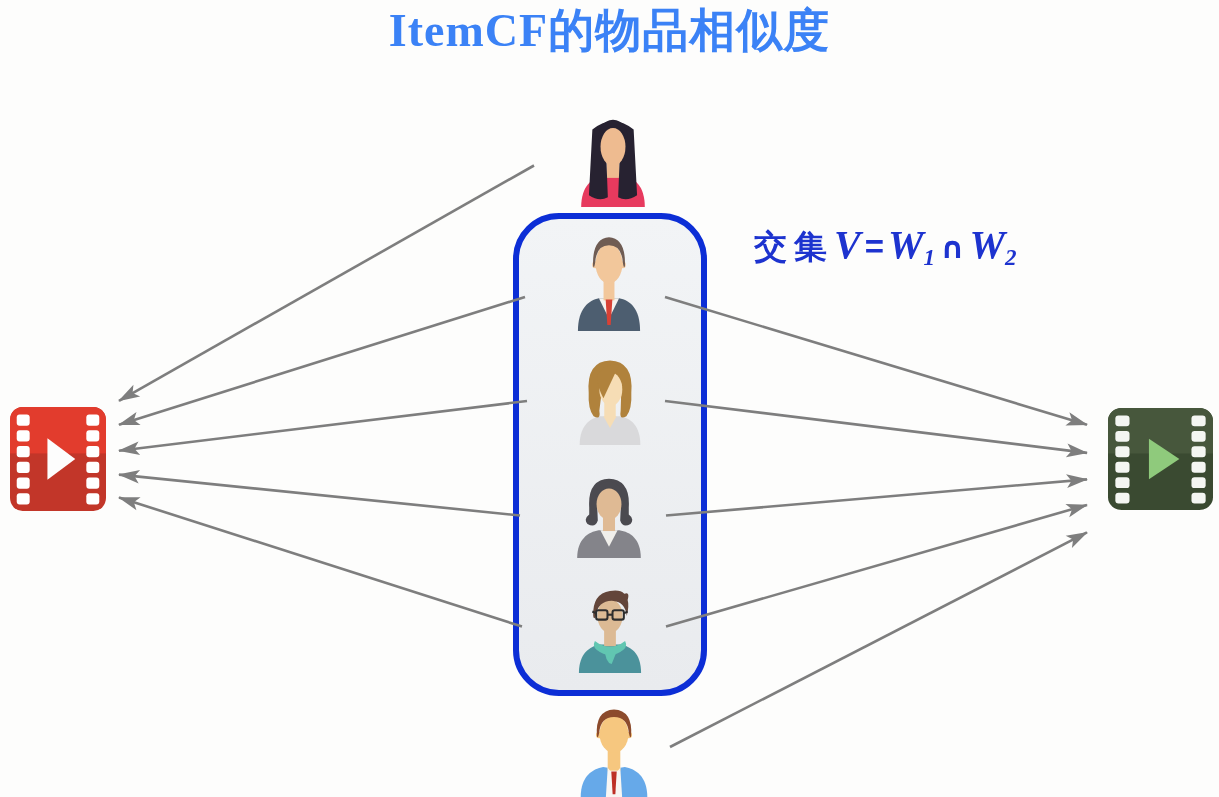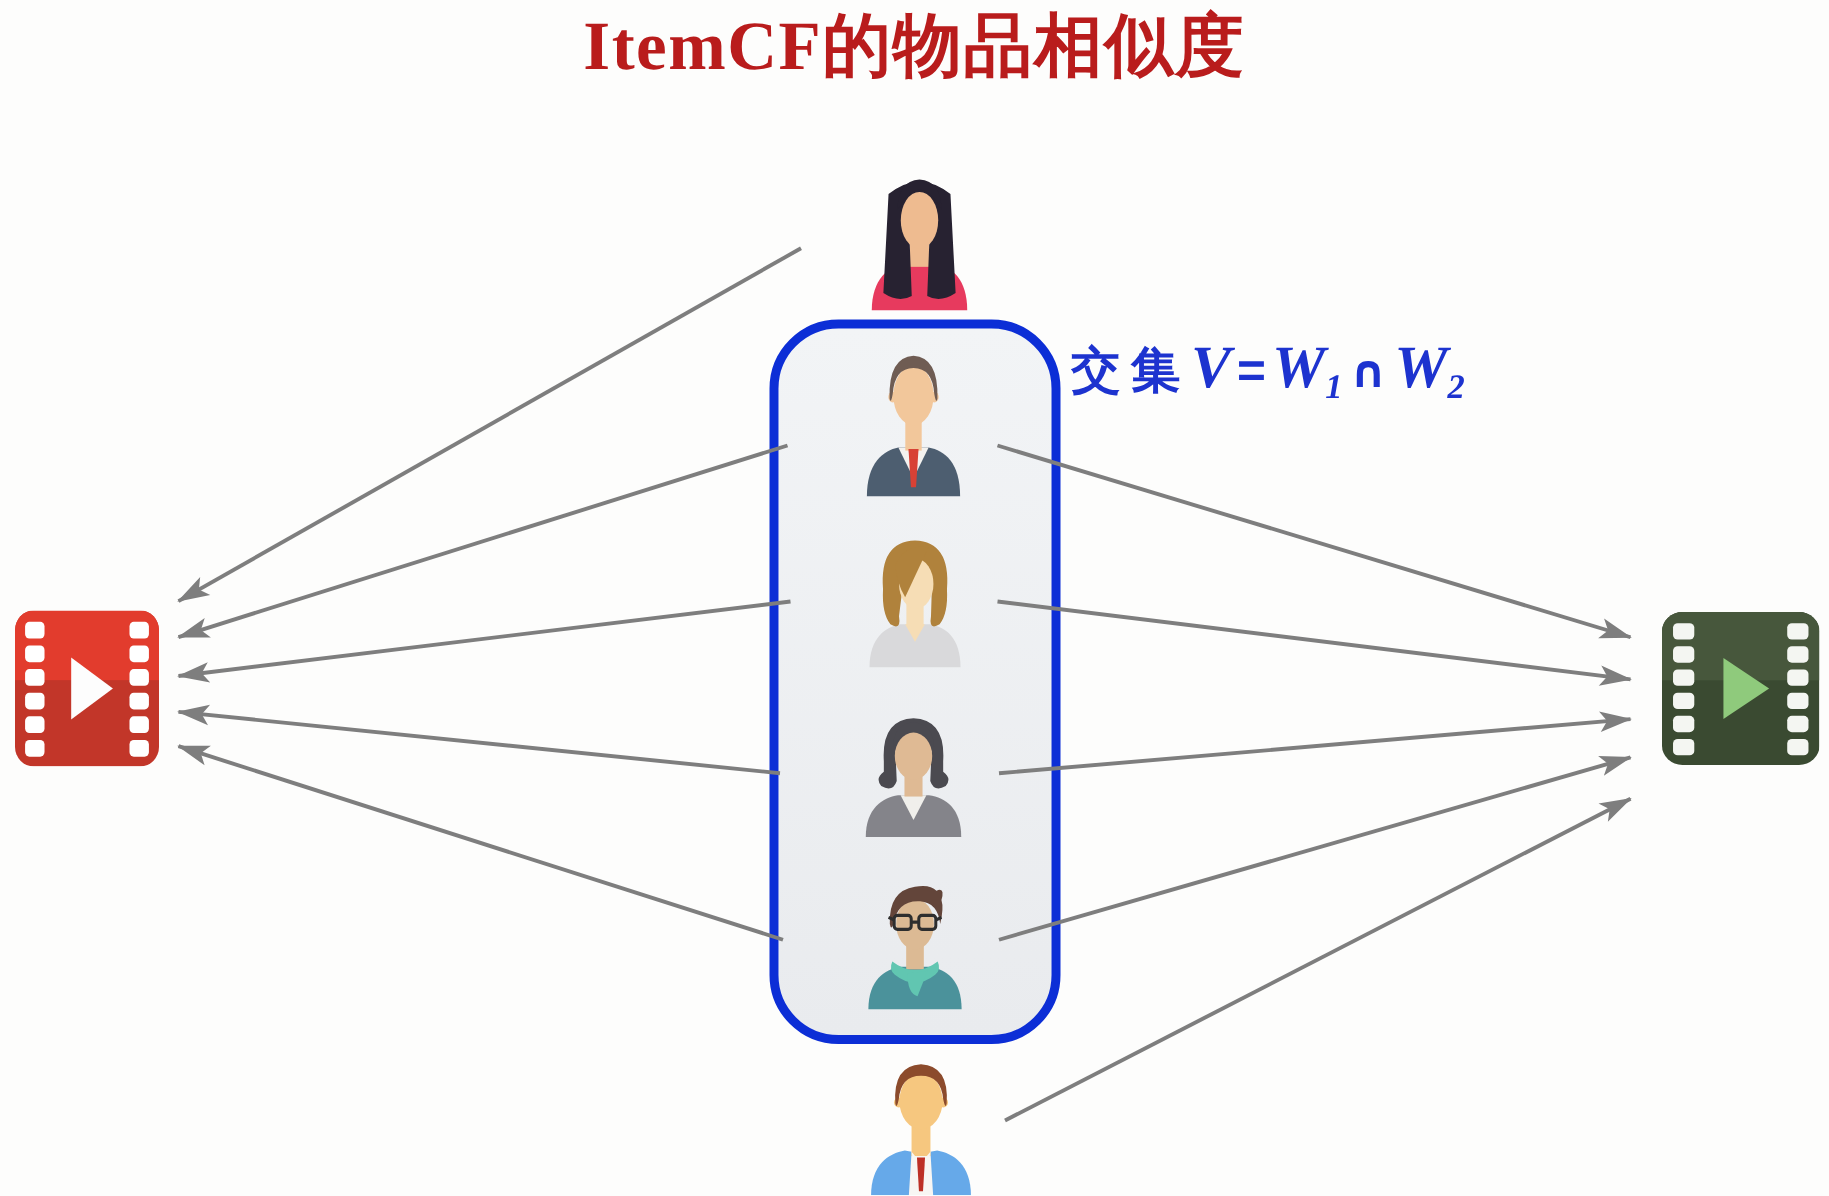--- a/index.html
+++ b/index.html
@@ -23,34 +23,34 @@
   #movie-right { left:1108px; top:408px; width:105px; height:102px; }
   .avatar { position:absolute; z-index:4; }
   #user-top    { left:570px; top:110px; width:86px; height:97px; }
   #user-a      { left:567px; top:229px; width:84px; height:102px; }
   #user-b      { left:569px; top:355px; width:82px; height:90px; }
   #user-c      { left:566px; top:471px; width:86px; height:87px; }
   #user-d      { left:568px; top:584px; width:84px; height:89px; }
   #user-bottom { left:569px; top:703px; width:90px; height:94px; }
   #arrows { position:absolute; left:0; top:0; z-index:5; pointer-events:none; }
   .ix-label {
-    position:absolute; left:714px; top:221px; z-index:6;
+    position:absolute; left:754px; top:221px; z-index:6;
     white-space:nowrap; font-weight:700;
   }
   .ix-label .cn  { font-size:33px; letter-spacing:7px; font-family:"Liberation Sans",sans-serif; }
   .ix-label .scr { font-family:"Liberation Serif","DejaVu Serif",serif; font-style:italic; font-size:40px; }
   .ix-label .eq  { font-size:33px; padding:0 4px; }
   .ix-label .cap { font-size:30px; padding:0 5px; font-family:"DejaVu Sans",sans-serif; }
   .ix-label .sub { font-size:23px; vertical-align:-7px; font-family:"Liberation Serif",serif; font-style:italic; }
 </style>
 </head>
 <body>
 
 <div class="page" id="page" style="background: rgb(253, 253, 252);">
-  <div class="title" id="title" style="color: #b91c1c;">ItemCF的物品相似度</div>
+  <div class="title" id="title" style="color: #3b82f6;">ItemCF的物品相似度</div>
 
   <div class="vbox" id="vbox" style="border: 6px solid rgb(12, 46, 214); background: linear-gradient(rgb(242, 244, 246), rgb(233, 235, 238));"></div>
 
   <div class="movie" id="movie-left"><svg viewBox="0 0 100 103" width="100%" height="100%" preserveAspectRatio="none">
     <defs>
           <clipPath id="clip-movie-left">
             <rect x="0" y="0" width="100" height="103" rx="13"></rect>
           </clipPath>
         </defs>
     <g clip-path="url(#clip-movie-left)">

